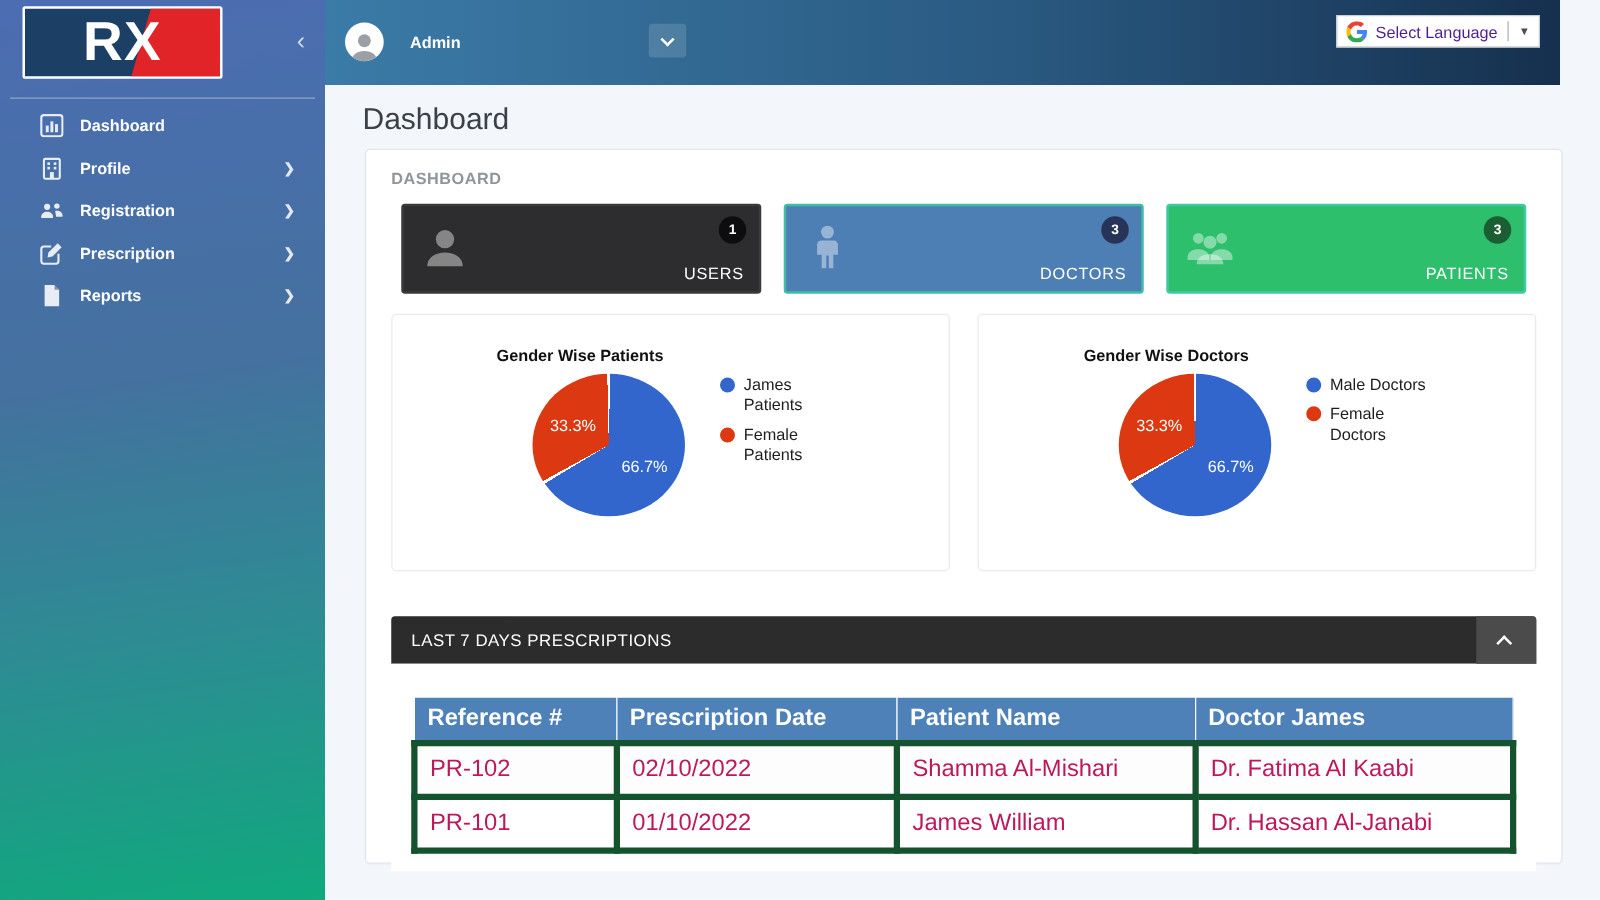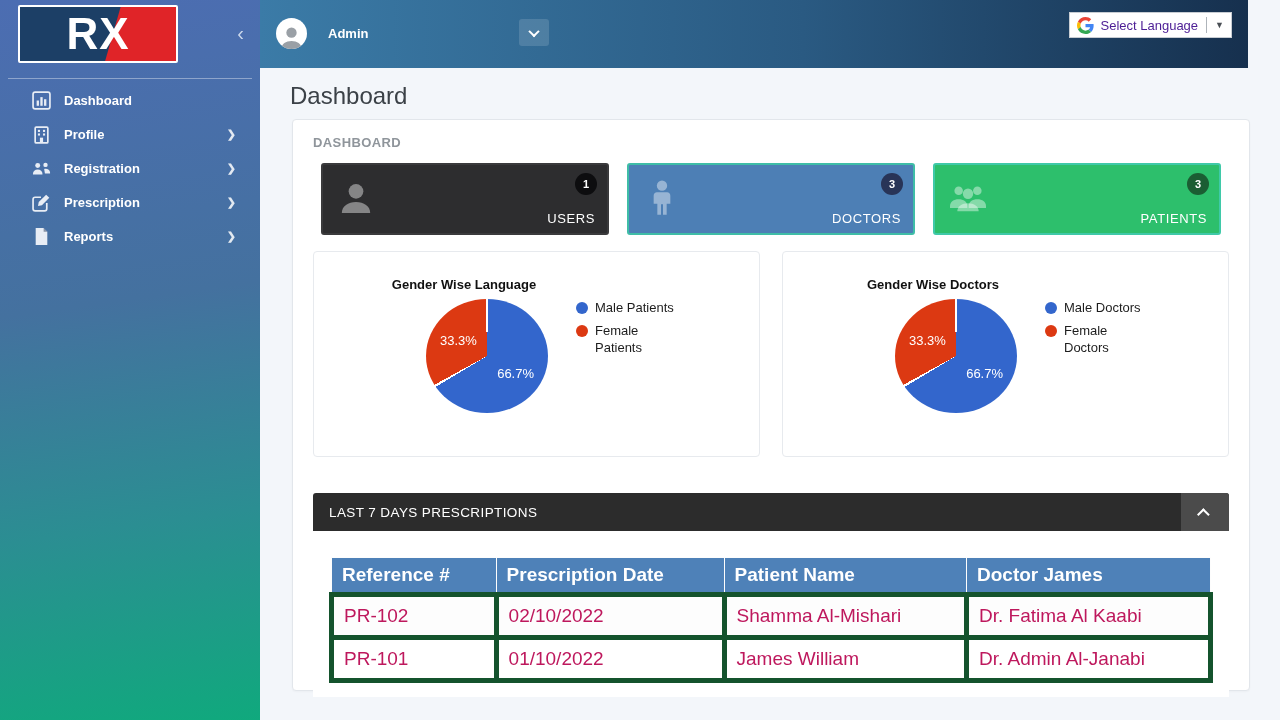--- a/index.html
+++ b/index.html
@@ -214,29 +214,29 @@
               <path d="M7 21.8c0-3.5 3.4-5.9 8-5.9s8 2.4 8 5.9v.2H7z"></path>
             </svg>
         </span>
         <span class="stat-badge" style="background-color: rgb(27, 94, 51);">3</span>
         <span class="stat-label">PATIENTS</span>
       </div>
     </div>
 
     <div class="charts-row">
       <div class="chart-card">
-        <div class="chart-title">Gender Wise Language</div>
+        <div class="chart-title">Gender Wise Patients</div>
         <div class="pie" style="background: conic-gradient(rgb(255, 255, 255) 0deg, rgb(255, 255, 255) 1.2deg, rgb(51, 102, 204) 1.2deg, rgb(51, 102, 204) 238.92deg, rgb(255, 255, 255) 238.92deg, rgb(255, 255, 255) 240.12deg, rgb(255, 255, 255) 240.12deg, rgb(255, 255, 255) 241.32deg, rgb(220, 57, 18) 241.32deg, rgb(220, 57, 18) 358.8deg, rgb(255, 255, 255) 358.8deg, rgb(255, 255, 255) 360deg);">
           <span class="pie-label" style="left: calc(50% + 28.6px); top: calc(50% + 16.5px);">66.7%</span>
           <span class="pie-label" style="left: calc(50% - 28.6px); top: calc(50% - 16.5px);">33.3%</span>
         </div>
         <div class="legend">
           <div class="legend-item">
             <span class="legend-dot" style="background-color: rgb(51, 102, 204);"></span>
-            <span class="legend-text">Male Patients</span>
+            <span class="legend-text">James Patients</span>
           </div>
           <div class="legend-item">
             <span class="legend-dot" style="background-color: rgb(220, 57, 18);"></span>
             <span class="legend-text">Female Patients</span>
           </div>
         </div>
       </div>
 
       <div class="chart-card">
         <div class="chart-title">Gender Wise Doctors</div>
@@ -278,20 +278,20 @@
             <tr class="alt">
               <td>PR-102</td>
               <td>02/10/2022</td>
               <td>Shamma Al-Mishari</td>
               <td>Dr. Fatima Al Kaabi</td>
             </tr>
             <tr>
               <td>PR-101</td>
               <td>01/10/2022</td>
               <td>James William</td>
-              <td>Dr. Admin Al-Janabi</td>
+              <td>Dr. Hassan Al-Janabi</td>
             </tr>
           </tbody>
         </table>
       </div>
     </div>
   </div>
 </div>
 
 </body></html>

